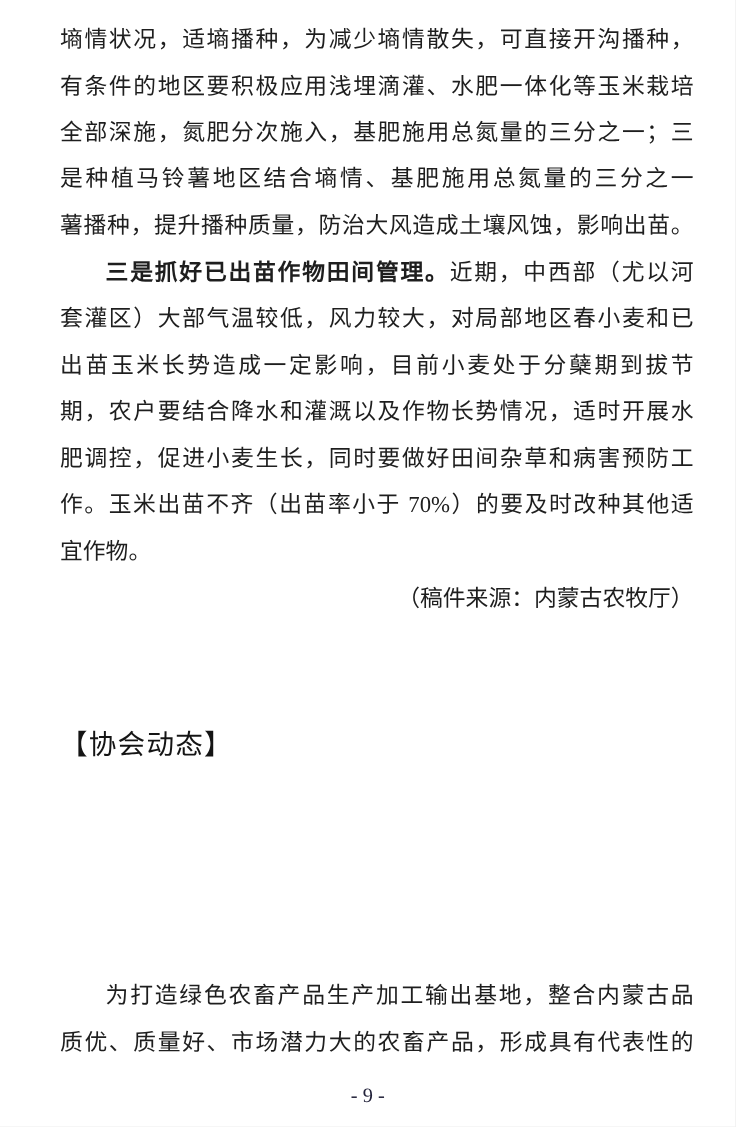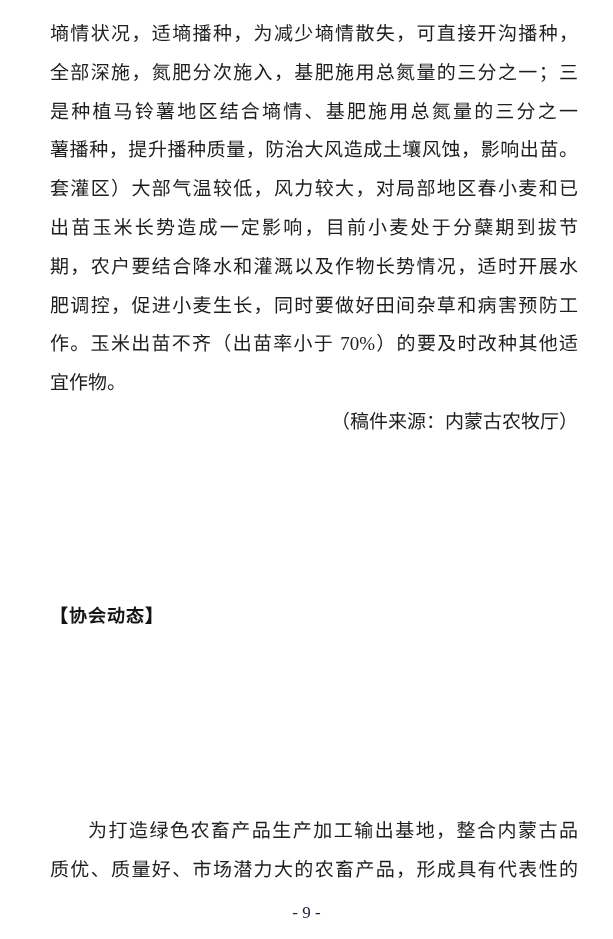--- a/index.html
+++ b/index.html
@@ -50,22 +50,22 @@
     text-align-last: right;
   }
   .bold-lead {
     font-weight: 700;
   }
   .section-header {
     position: absolute;
     left: 50px;
     top: 601px;
     font-family: "Liberation Sans", "DejaVu Sans", sans-serif;
-    font-weight: 700;
-    font-size: 18px;
+    font-weight: 400;
+    font-size: 23px;
     letter-spacing: 1px;
     color: #141414;
   }
   .article-title {
     position: absolute;
     left: 0;
     top: 697px;
     width: 613px;
     text-align: center;
     font-weight: 700;
@@ -91,24 +91,28 @@
   }
 </style>
 </head>
 <body>
 
 <div class="page">
 
   <div class="text-column">
 
     <div class="line justify">墒情状况，适墒播种，为减少墒情散失，可直接开沟播种，</div>
+    <div class="line justify">有条件的地区要积极应用浅埋滴灌、水肥一体化等玉米栽培</div>
     <div class="line justify">全部深施，氮肥分次施入，基肥施用总氮量的三分之一；三</div>
     <div class="line justify">是种植马铃薯地区结合墒情、基肥施用总氮量的三分之一</div>
     <div class="line justify">薯播种，提升播种质量，防治大风造成土壤风蚀，影响出苗。</div>
 
+    <div class="line justify indent2">
+      <span class="bold-lead">三是抓好已出苗作物田间管理。</span><span>近期，中西部（尤以河</span>
+    </div>
     <div class="line justify">套灌区）大部气温较低，风力较大，对局部地区春小麦和已</div>
     <div class="line justify">出苗玉米长势造成一定影响，目前小麦处于分蘖期到拔节</div>
     <div class="line justify">期，农户要结合降水和灌溉以及作物长势情况，适时开展水</div>
     <div class="line justify">肥调控，促进小麦生长，同时要做好田间杂草和病害预防工</div>
     <div class="line justify">作。玉米出苗不齐（出苗率小于 70%）的要及时改种其他适</div>
     <div class="line left-align">宜作物。</div>
 
     <div class="line right-align">（稿件来源：内蒙古农牧厅）</div>
   </div>
 

